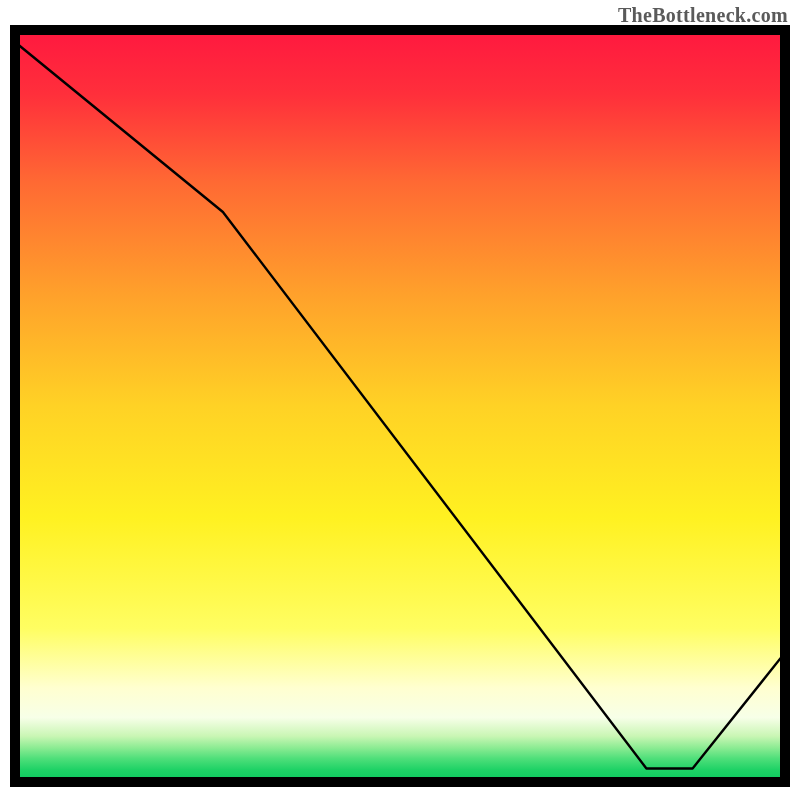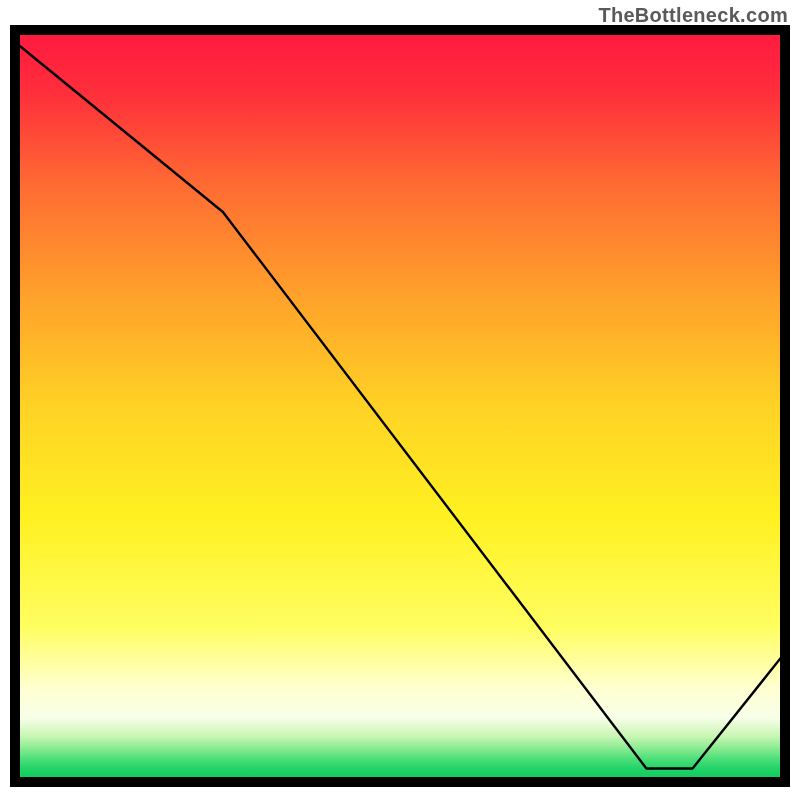--- a/index.html
+++ b/index.html
@@ -8,20 +8,21 @@
     width: 800px;
     height: 800px;
     background: #ffffff;
     font-family: Arial, Helvetica, sans-serif;
     overflow: hidden;
   }
   .stage {
     position: relative;
     width: 800px;
     height: 800px;
+    font-family: Liberation Serif, serif;
   }
   .attribution {
     position: absolute;
     top: 4px;
     right: 12px;
     font-size: 20px;
     font-weight: 600;
     color: #5a5a5a;
     letter-spacing: 0.3px;
   }

